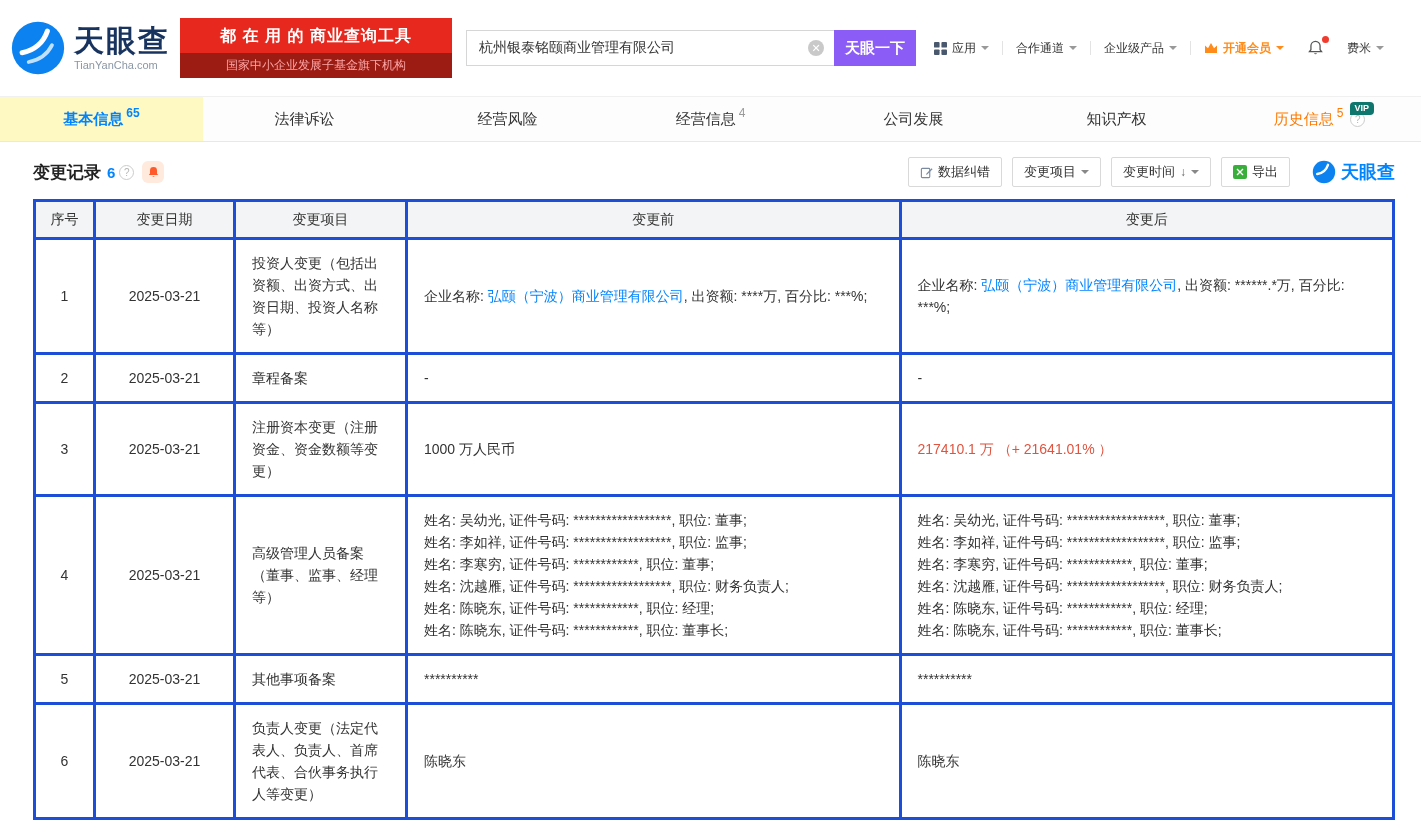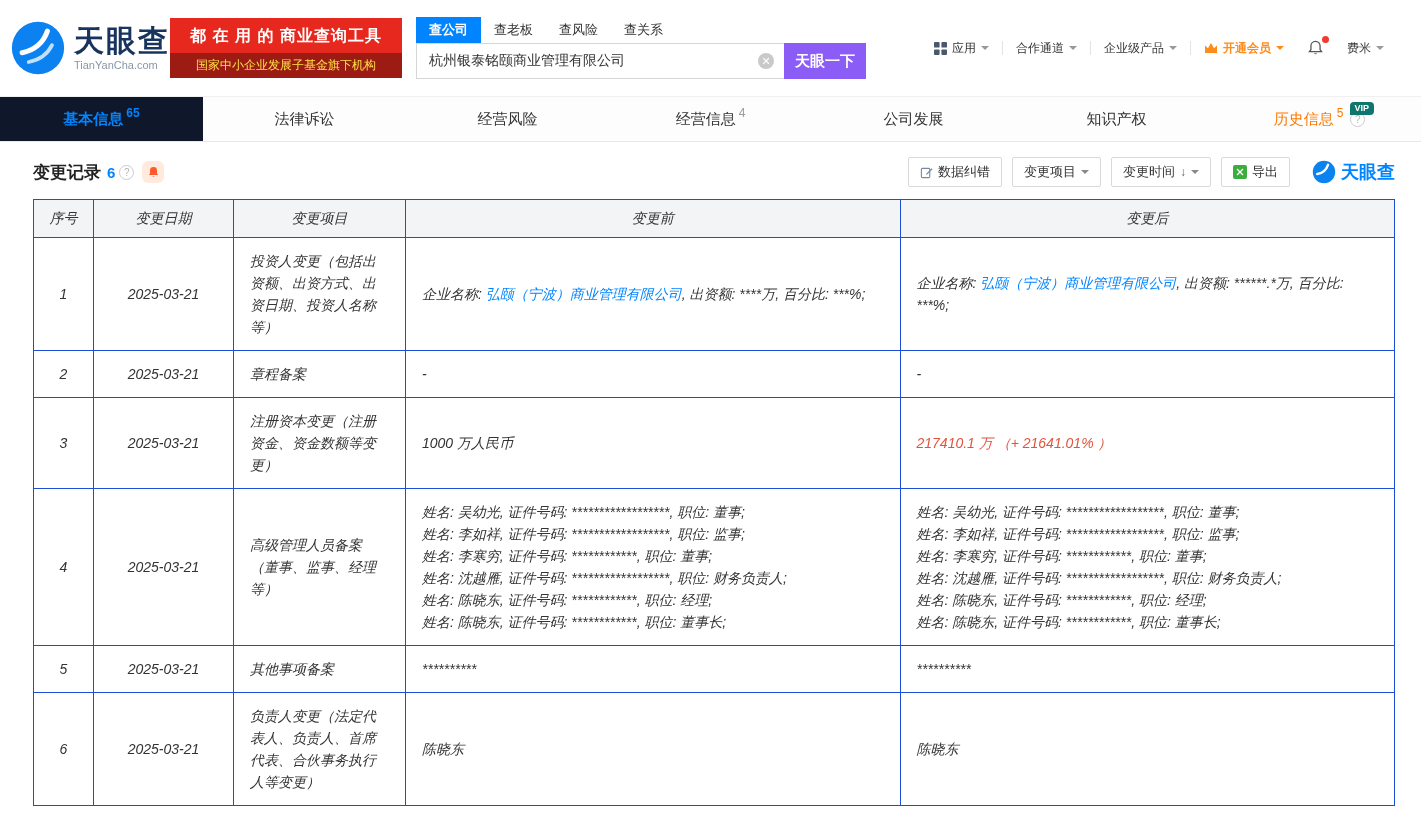--- a/index.html
+++ b/index.html
@@ -7,23 +7,23 @@
     width:1421px; height:824px; overflow:hidden; background:#fff;
     font-family:"Liberation Sans","DejaVu Sans",sans-serif; color:#333;
   }
   
   .header { display:flex; align-items:center; height:96px; padding:0 24px 0 10px; background:#fff; }
   .logo { display:flex; align-items:center; gap:8px; }
   .logo-icon { width:56px; height:56px; }
   .brand-text { display:flex; flex-direction:column; line-height:1.1; }
   .brand-cn { font-size:30px; font-weight:bold; color:#17335e; letter-spacing:2px; }
   .brand-en { font-size:11px; color:#8a97a5; margin-top:2px; }
-  .banner { width:232px; text-align:center; }
+  .banner { margin-left:10px; width:272px; text-align:center; }
   .banner-top { background:#e6281e; color:#fff; font-weight:bold; font-size:16px; padding:8px 6px 6px; letter-spacing:1px; }
-  .banner-bottom { background:#9c1c14; color:#fde047; font-size:12px; padding:4px 4px; }
+  .banner-bottom { background:#9c1c14; color:#fca5a5; font-size:12px; padding:4px 4px; }
   .search-area { margin-left:14px; }
   .search-tabs { display:flex; align-items:flex-end; }
   .search-tab { font-size:13px; color:#333; padding:4px 13px; cursor:pointer; }
   .search-tab.active { background:#0084ff; color:#fff; font-weight:bold; }
   .search-bar { display:flex; }
   .search-input-wrap { position:relative; width:368px; }
   .search-input {
     width:100%; height:36px; border:1px solid #d6d6d6; border-right:none; outline:none;
     padding:0 34px 0 12px; font-size:14px; color:#333; font-family:inherit;
   }
@@ -39,21 +39,21 @@
   .nav-item { display:flex; align-items:center; gap:5px; padding:0 13px; cursor:pointer; position:relative; white-space:nowrap; }
   .nav-sep { width:1px; height:14px; background:#e3e3e3; }
   .caret { width:0; height:0; border:4px solid transparent; border-top-color:#999; margin-top:4px; }
   .vip-link { color:#ff8c1a; font-weight:bold; }
   .vip-link .caret { border-top-color:#ff8c1a; }
   .bell-wrap { position:relative; padding:0 10px; cursor:pointer; }
   .bell-dot { position:absolute; top:-4px; right:5px; width:7px; height:7px; border-radius:50%; background:#f03b2e; }
   
   .main-tabs { display:flex; height:46px; border-top:1px solid #f0f0f0; border-bottom:1px solid #e8e8e8; background:#fdfdfd; }
   .main-tab { flex:1; display:flex; align-items:center; justify-content:center; gap:3px; font-size:15px; color:#333; cursor:pointer; position:relative; }
-  .main-tab.active { color:#0084ff; font-weight:bold; background:#0f172a; }
+  .main-tab.active { color:#0084ff; font-weight:bold; background:#fef9c3; }
   .tab-count { font-size:12px; color:#999; position:relative; top:-6px; }
   .main-tab.active .tab-count { color:#0084ff; }
   .main-tab.history { color:#ff7a00; }
   .main-tab.history .tab-count { color:#ff7a00; }
   .vip-badge {
     position:absolute; top:5px; left:50%; margin-left:30px;
     background:#0f766e; color:#fff; font-size:9px; font-weight:bold;
     padding:1px 5px; border-radius:4px 4px 4px 0; line-height:11px;
   }
   .q-circle {
@@ -76,21 +76,21 @@
     cursor:pointer; font-family:inherit; white-space:nowrap;
   }
   .btn .caret { border-top-color:#888; }
   .sort-arrow { color:#666; font-size:12px; }
   .wm { display:flex; align-items:center; gap:5px; margin-left:12px; }
   .wm-icon { width:24px; height:24px; }
   .wm-text { color:#0084ff; font-size:18px; font-weight:bold; }
   
   .table-wrap { padding:0 26px 0 33px; }
   table { width:100%; border-collapse:collapse; table-layout:fixed; }
-  th, td { border:1px solid #1d4ed8; font-size:14px; color:#333;font-style:italic; }
+  th, td { border:3px solid #1d4ed8; font-size:14px; color:#333; }
   thead th { background:#f3f4f5; height:38px; font-weight:400; text-align:center; }
   td { padding:12px 16px; line-height:22px; vertical-align:middle; }
   td.col-no, td.col-date { text-align:center; padding:12px 6px; }
   .cell-line { min-height:22px; }
   .seg-link { color:#0084ff; cursor:pointer; }
   .seg-red { color:#e0543f; }
   
   .footnote { padding:18px 26px 0 33px; font-size:12px; color:#999; }
   svg { display:block; }
 </style>
@@ -109,26 +109,20 @@
       <span class="brand-en">TianYanCha.com</span>
     </div>
   </div>
 
   <div class="banner">
     <div class="banner-top">都 在 用 的 商业查询工具</div>
     <div class="banner-bottom">国家中小企业发展子基金旗下机构</div>
   </div>
 
   <div class="search-area">
-    <div class="search-tabs">
-      <span class="search-tab active">查公司</span>
-      <span class="search-tab">查老板</span>
-      <span class="search-tab">查风险</span>
-      <span class="search-tab">查关系</span>
-    </div>
     <div class="search-bar">
       <div class="search-input-wrap">
         <input class="search-input" value="杭州银泰铭颐商业管理有限公司" style="">
         <span class="clear-ic">✕</span>
       </div>
       <button class="search-btn">天眼一下</button>
     </div>
   </div>
 
   <div class="top-nav">

